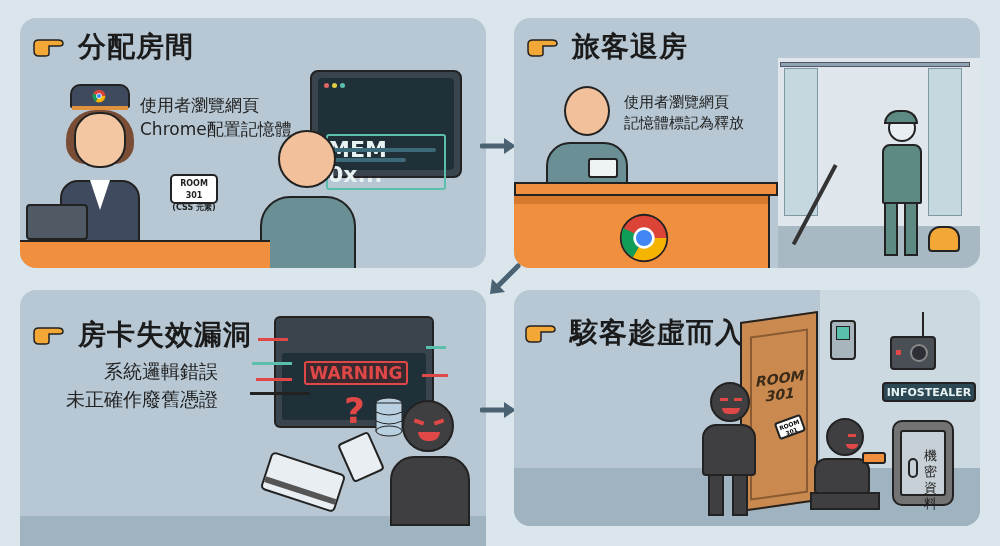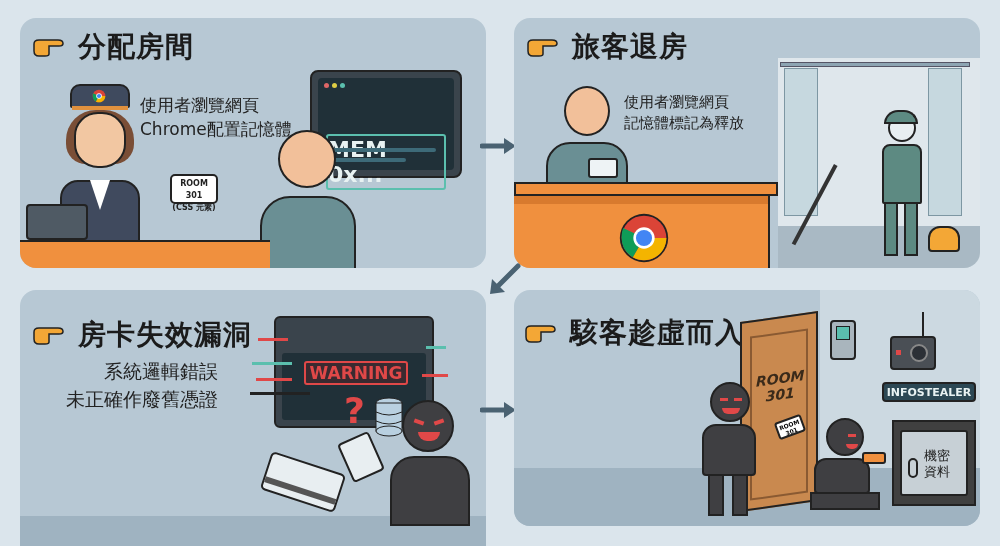--- a/index.html
+++ b/index.html
@@ -279,21 +279,21 @@
     <div class="abs" style="left:4px; top:4px; width:14px; height:14px; background:#5bbfae; border:1px solid #222;"></div>
   </div>
 
   <div class="abs" style="left:376px; top:46px; width:46px; height:34px; background:#4a4f55; border:2px solid #222; border-radius:4px;">
     <div class="abs" style="left:18px; top:6px; width:18px; height:18px; background:#2c3036; border:2px solid #888; border-radius:50%;"></div>
     <div class="abs" style="left:4px; top:12px; width:5px; height:5px; background:#e04848;"></div>
     <div class="abs" style="left:30px; top:-26px; width:2px; height:26px; background:#222;"></div>
   </div>
   <div class="abs" style="left:368px; top:92px; width:94px; height:20px; background:#2c4854; border:2px solid #222; border-radius:4px; color:#e8f2f2; font-weight:bold; font-size:11px; display:flex; align-items:center; justify-content:center;">INFOSTEALER</div>
 
-  <div class="abs" style="left:378px; top:130px; width:84px; height:86px; background:#404040; border:2px solid #222; border-radius:0;">
+  <div class="abs" style="left:378px; top:130px; width:62px; height:86px; background:#737373; border:2px solid #222; border-radius:10px;">
     <div class="abs" style="left:6px; top:8px; right:6px; bottom:8px; background:#c7d0d6; border:2px solid #222; border-radius:3px;">
       <div class="abs" style="left:6px; top:26px; width:10px; height:20px; border:2px solid #222; border-radius:5px;"></div>
       <div class="abs" style="left:22px; top:16px; font-size:13px; color:#222; line-height:16px;">
         <div>機密</div>
         <div>資料</div>
       </div>
     </div>
   </div>
 </div>
 

